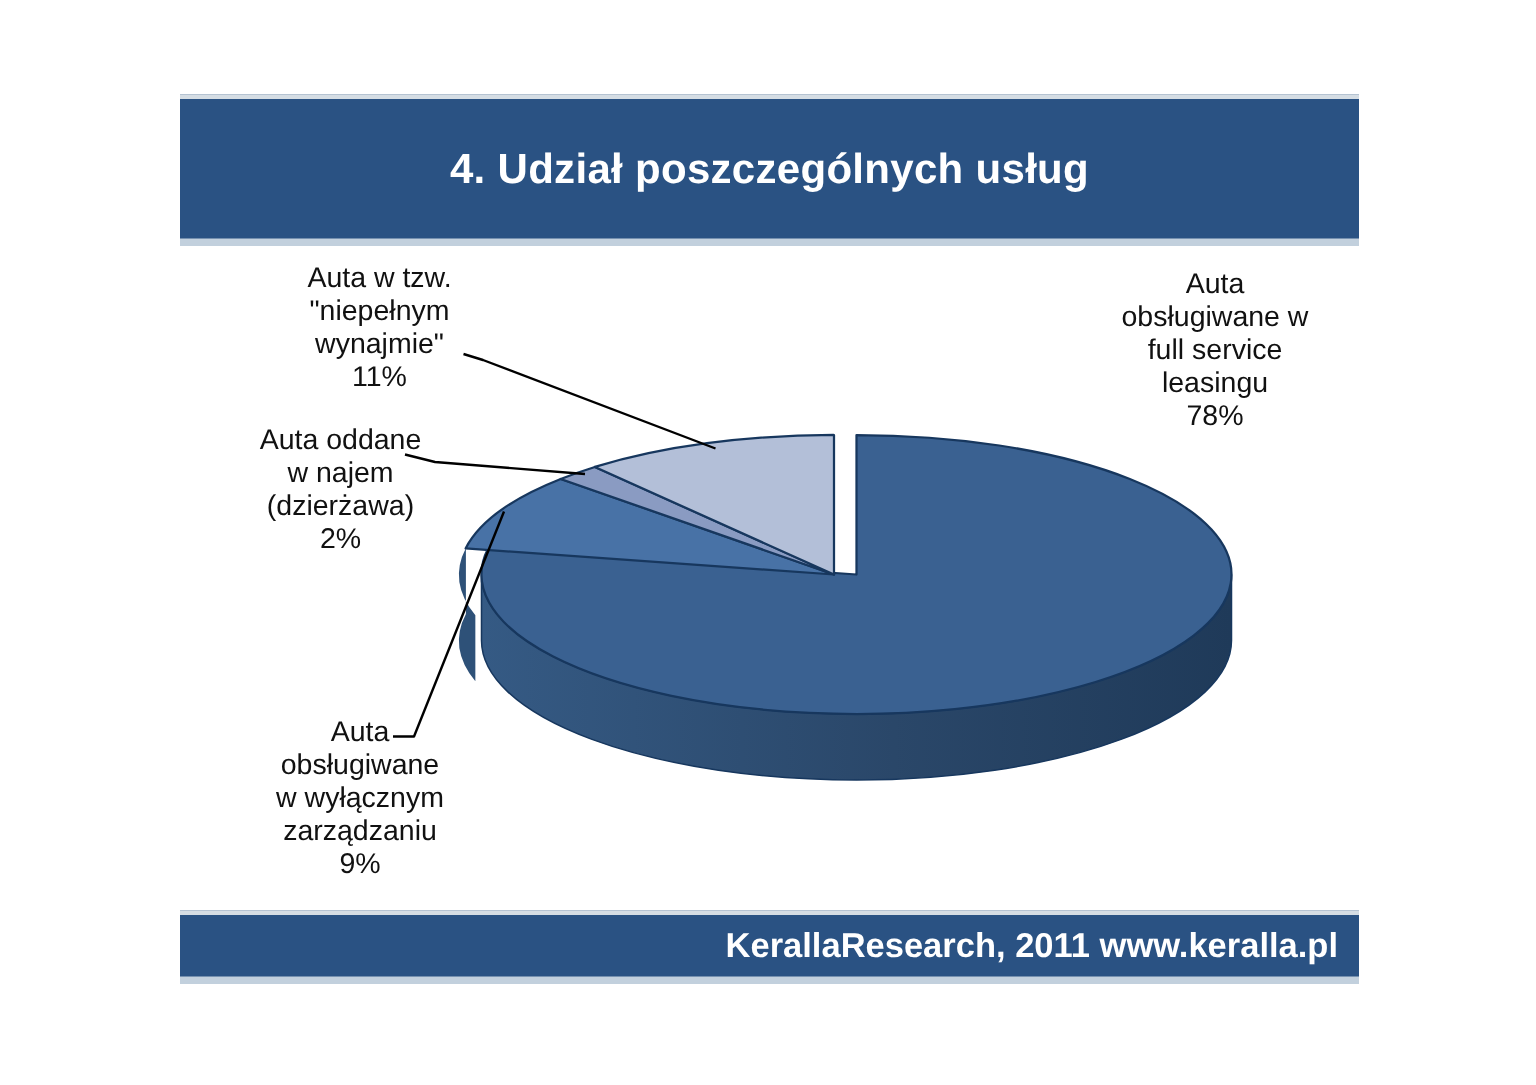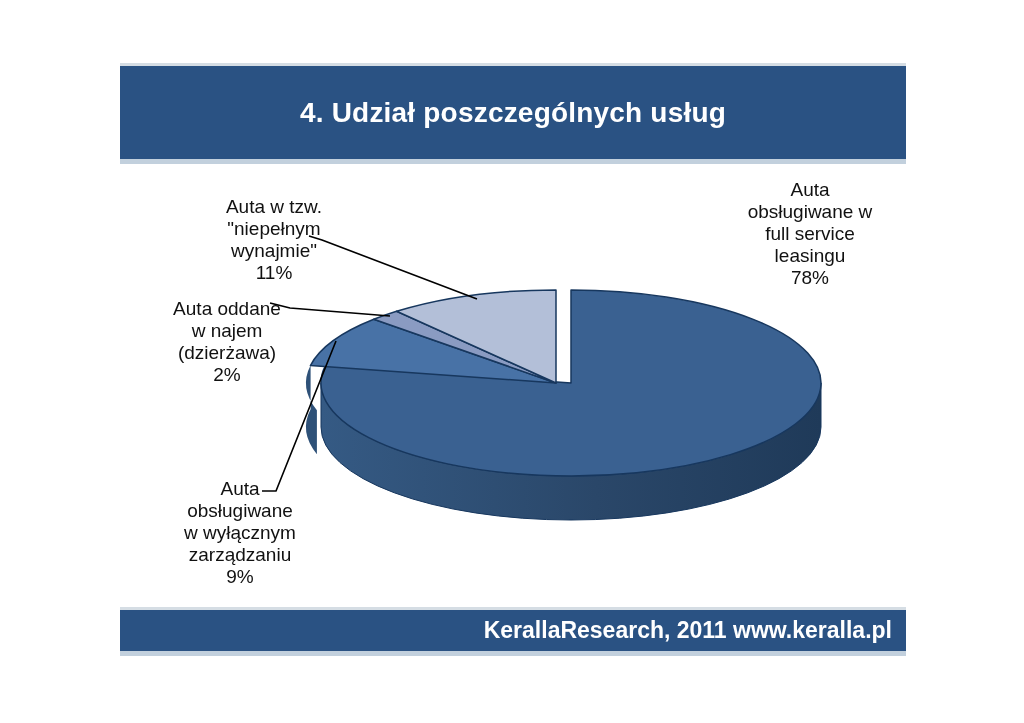--- a/index.html
+++ b/index.html
@@ -13,22 +13,22 @@
   .title-banner{top:63px;height:101px;display:flex;align-items:center;justify-content:center;}
   .title-banner h1{margin:0;font-size:28px;font-weight:bold;letter-spacing:.2px;}
   .footer-banner{top:607px;height:49px;display:flex;align-items:center;justify-content:flex-end;
                  padding-right:14px;}
   .footer-banner .credit{font-size:23px;font-weight:bold;}
 
   #pie-svg{position:absolute;left:0;top:0;}
 
   .callout{position:absolute;width:180px;text-align:center;font-size:19px;line-height:22px;
            color:#111;white-space:pre-line;}
-  .co-niepelny{left:184px;top:175px;margin-top:21px;}
-  .co-najem{left:137px;top:298px;}
+  .co-niepelny{left:163px;top:175px;}
+  .co-najem{left:137px;top:283px;}
   .co-zarzadzanie{left:150px;top:478px;}
   .co-fullservice{left:720px;top:179px;}
 </style>
 </head>
 <body>
 
 <div class="slide">
 
   <header class="banner title-banner">
     <h1>4. Udział poszczególnych usług</h1>

